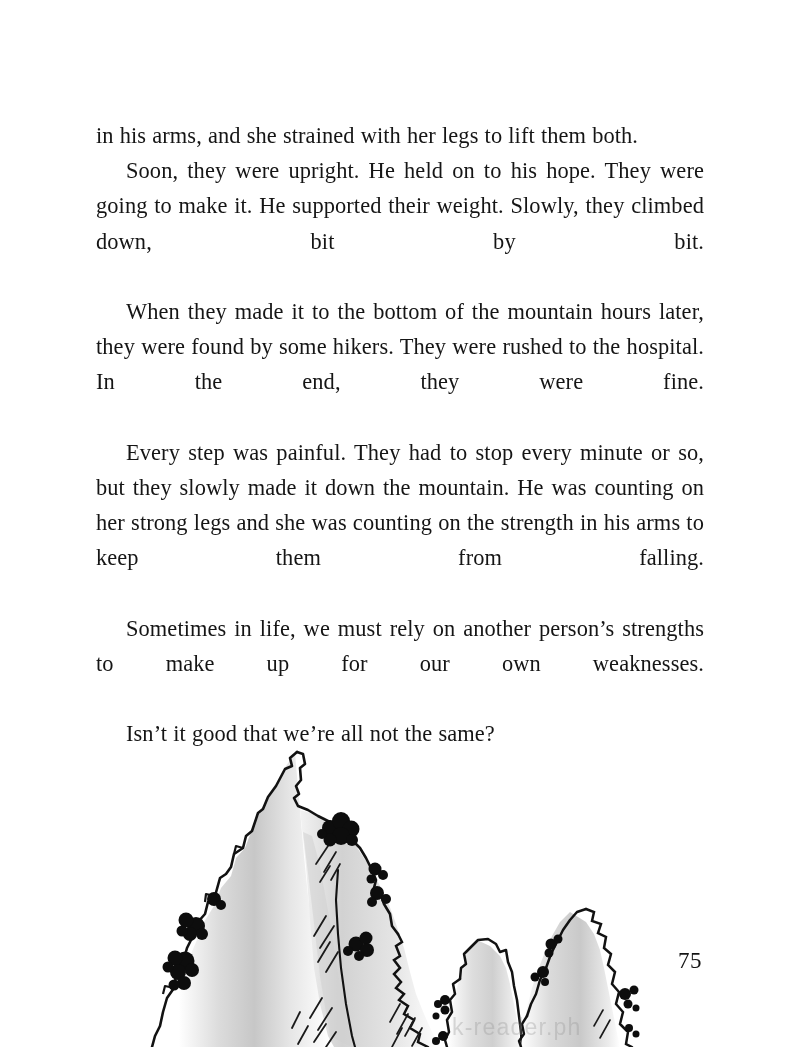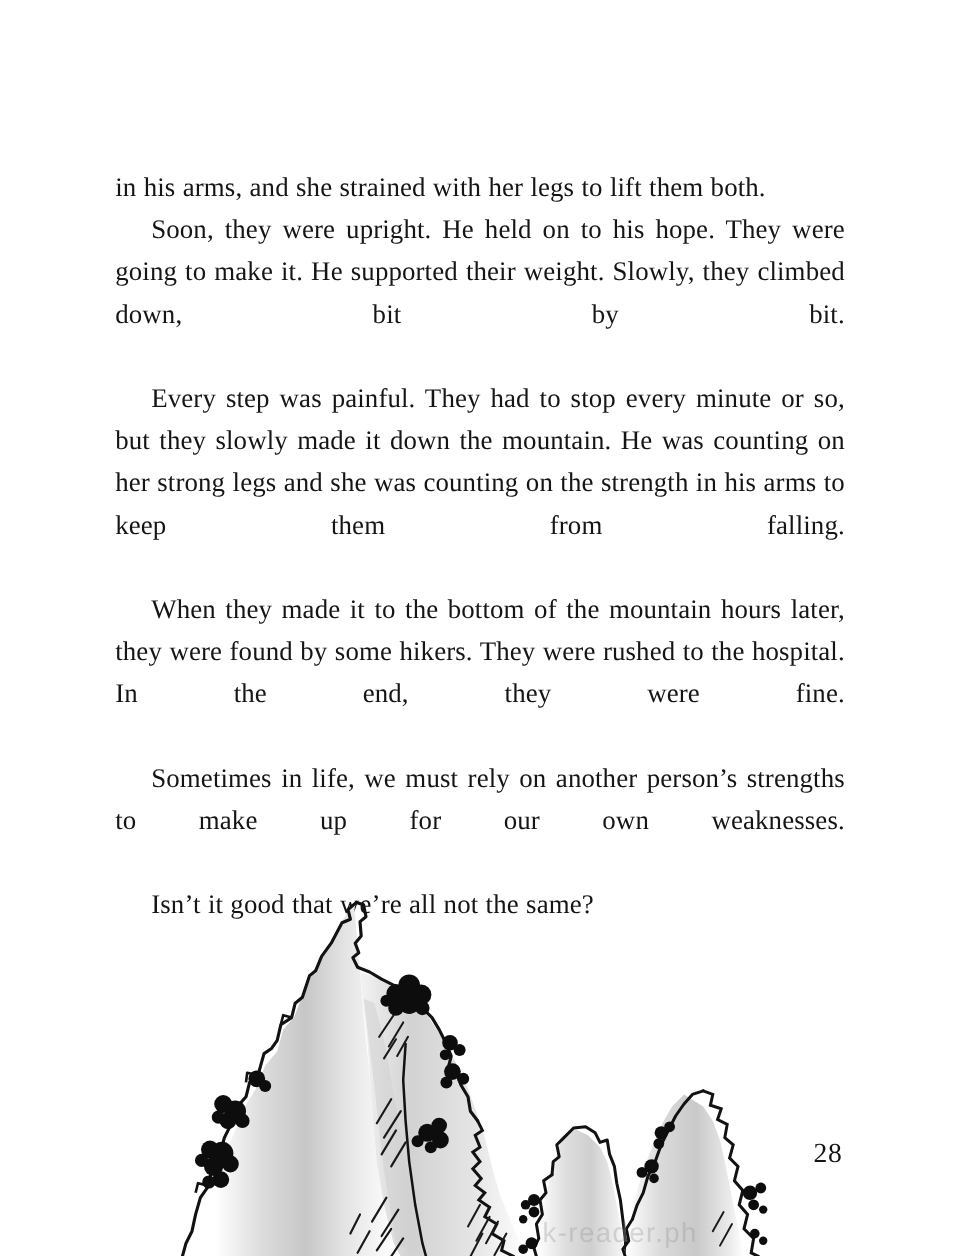--- a/index.html
+++ b/index.html
@@ -21,21 +21,20 @@
     overflow: hidden;
     margin: 0 auto;
   }
 
   
   .textblock {
     position: absolute;
     left: 96px;
     top: 118px;
     width: 608px;
-    margin-top: 20px;
   }
 
   .para {
     margin: 0;
     font-size: 22.4px;
     line-height: 35.2px;
     text-align: justify;
     text-justify: inter-word;
     letter-spacing: 0.1px;
     word-spacing: 0.4px;
@@ -97,27 +96,27 @@
   }
 </style>
 </head>
 <body>
 
 <div class="page">
 
   <div class="textblock">
     <p class="para noindent short">in his arms, and she strained with her legs to lift them both.</p>
     <p class="para indent">Soon, they were upright. He held on to his hope. They were going to make it. He supported their weight. Slowly, they climbed down, bit by bit.</p>
+    <p class="para indent">When they made it to the bottom of the mountain hours later, they were found by some hikers. They were rushed to the hospital. In the end, they were fine.</p>
     <p class="para indent">Every step was painful. They had to stop every minute or so, but they slowly made it down the mountain. He was counting on her strong legs and she was counting on the strength in his arms to keep them from falling.</p>
-    <p class="para indent">When they made it to the bottom of the mountain hours later, they were found by some hikers. They were rushed to the hospital. In the end, they were fine.</p>
     <p class="para indent">Sometimes in life, we must rely on another person’s strengths to make up for our own weaknesses.</p>
     <p class="para indent short">Isn’t it good that we’re all not the same?</p>
   </div>
 
-  <div class="folio">28</div>
+  <div class="folio">75</div>
 
   <div class="illustration">
     <svg viewBox="0 0 800 311" xmlns="http://www.w3.org/2000/svg" aria-hidden="true">
       <defs>
 
         <linearGradient id="gMain" x1="0" y1="0" x2="1" y2="0">
           <stop offset="0.00" stop-color="#ffffff"></stop>
           <stop offset="0.16" stop-color="#ffffff"></stop>
           <stop offset="0.38" stop-color="#dcdcdc"></stop>
           <stop offset="0.58" stop-color="#c7c7c7"></stop>

